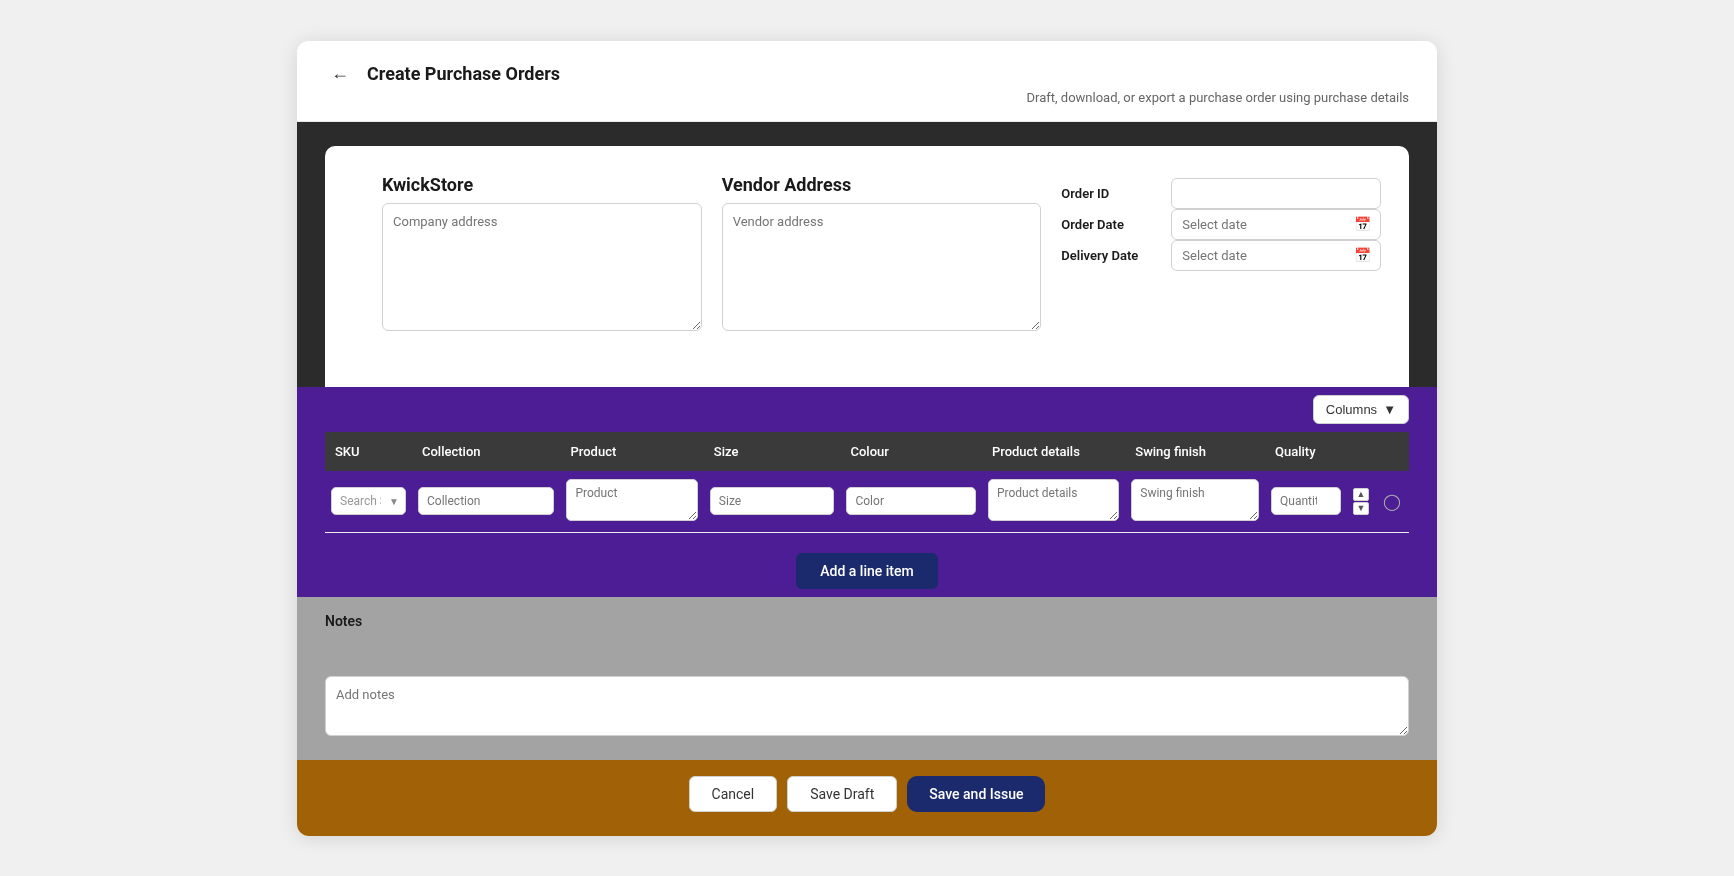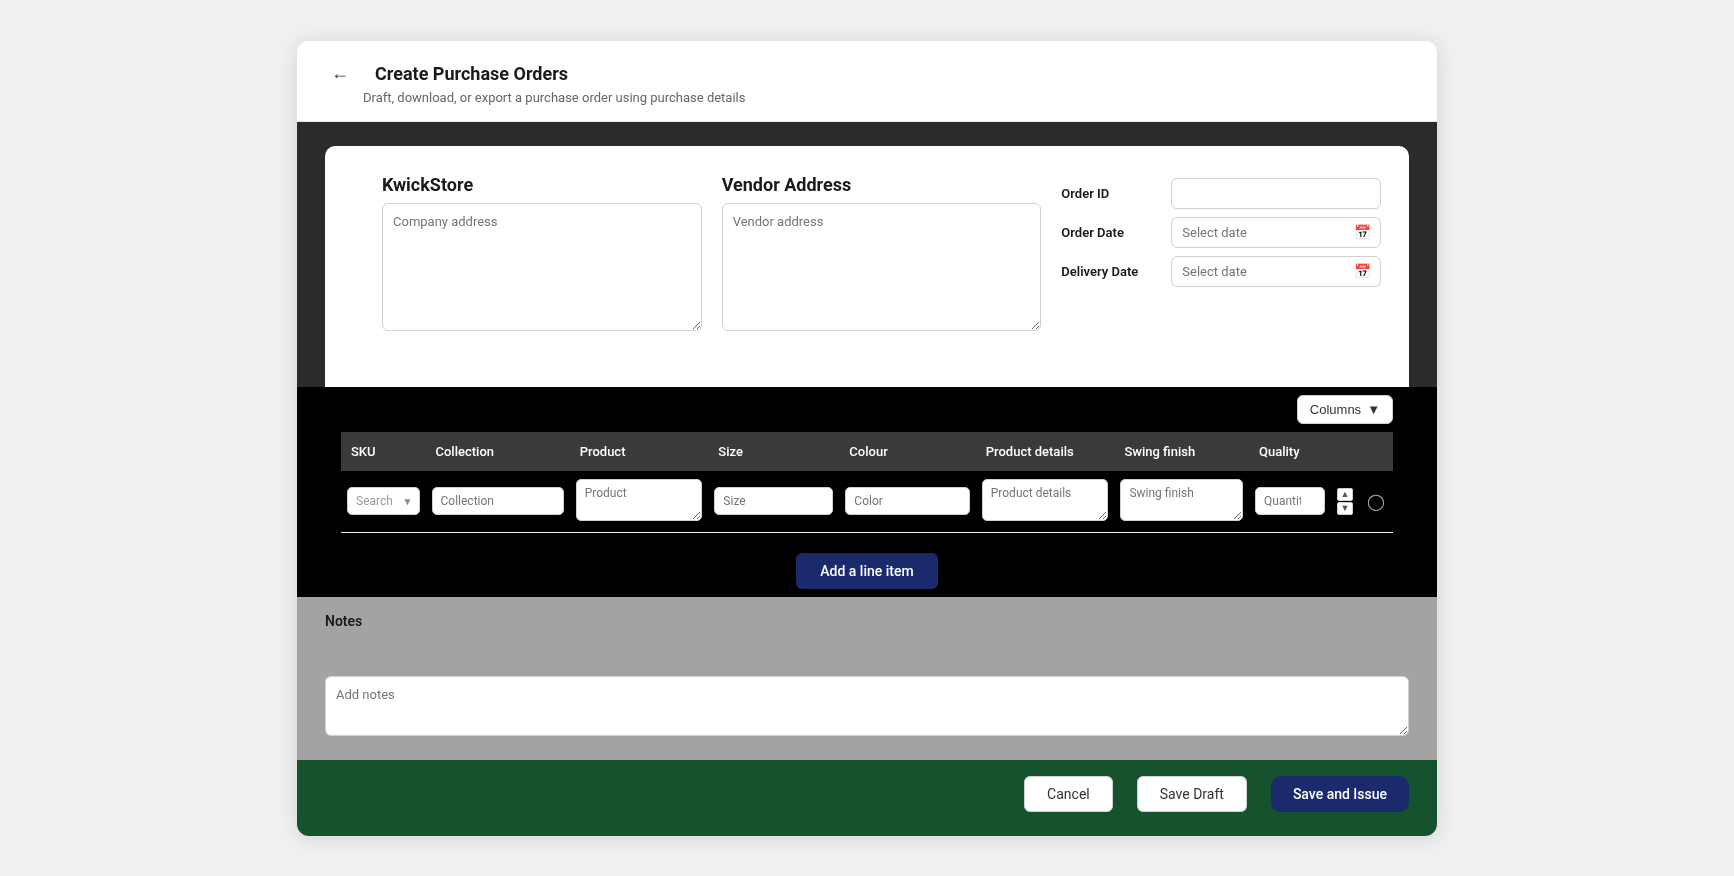--- a/index.html
+++ b/index.html
@@ -36,27 +36,27 @@
       cursor: pointer;
       color: #333;
       font-size: 18px;
       padding: 2px 6px;
       border-radius: 4px;
     }
     .page-title {
       font-size: 18px;
       font-weight: 700;
       color: #1a1a1a;
-      margin-left: 8px;
     }
     .page-subtitle {
       font-size: 13px;
       color: #666;
       margin-top: 4px;
       margin-left: 38px;
+      text-align: right;
     }
     
     .dark-section {
       background: #2b2b2b;
       padding: 24px 28px 0 28px;
     }
     
     .inner-card {
       background: #fff;
       border-radius: 10px 10px 0 0;
@@ -84,21 +84,21 @@
       font-size: 13px;
       color: #999;
       resize: both;
       height: 128px;
       font-family: inherit;
     }
     
     .order-details {
       display: flex;
       flex-direction: column;
-      gap: 8px;
+      gap: 0;
       padding-top: 4px;
     }
     .order-field-row {
       display: flex;
       align-items: center;
       gap: 10px;
     }
     .order-field-label {
       font-size: 13px;
       font-weight: 600;
@@ -132,22 +132,22 @@
       position: absolute;
       right: 9px;
       top: 50%;
       transform: translateY(-50%);
       color: #888;
       font-size: 14px;
       pointer-events: none;
     }
     
     .table-section {
-      background: #000000;
-      padding: 0 44px;
+      background: #4c1d95;
+      padding: 0 28px;
     }
     .columns-btn-row {
       display: flex;
       justify-content: flex-end;
       padding: 8px 0 8px 0;
     }
     .columns-btn {
       background: #fff;
       border: 1px solid #d0d0d0;
       border-radius: 6px;
@@ -293,24 +293,24 @@
       font-size: 13px;
       color: #999;
       resize: vertical;
       height: 60px;
       font-family: inherit;
       margin-top: 39px;
     }
     
     .footer-row {
       display: flex;
-      justify-content: flex-end;
-      gap: 24px;
+      justify-content: center;
+      gap: 10px;
       padding: 16px 28px 24px 28px;
-      background: #14532d;
+      background: #a16207;
     }
     .cancel-btn {
       background: #fff;
       border: 1px solid #d0d0d0;
       border-radius: 6px;
       padding: 9px 22px;
       font-size: 14px;
       cursor: pointer;
       color: #333;
       font-family: inherit;

